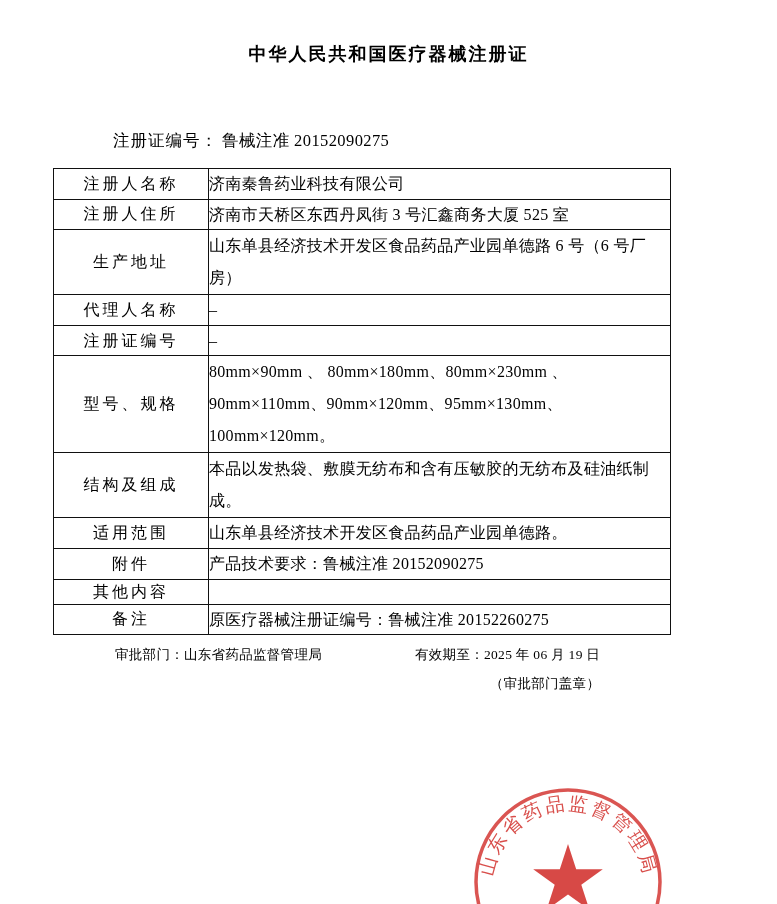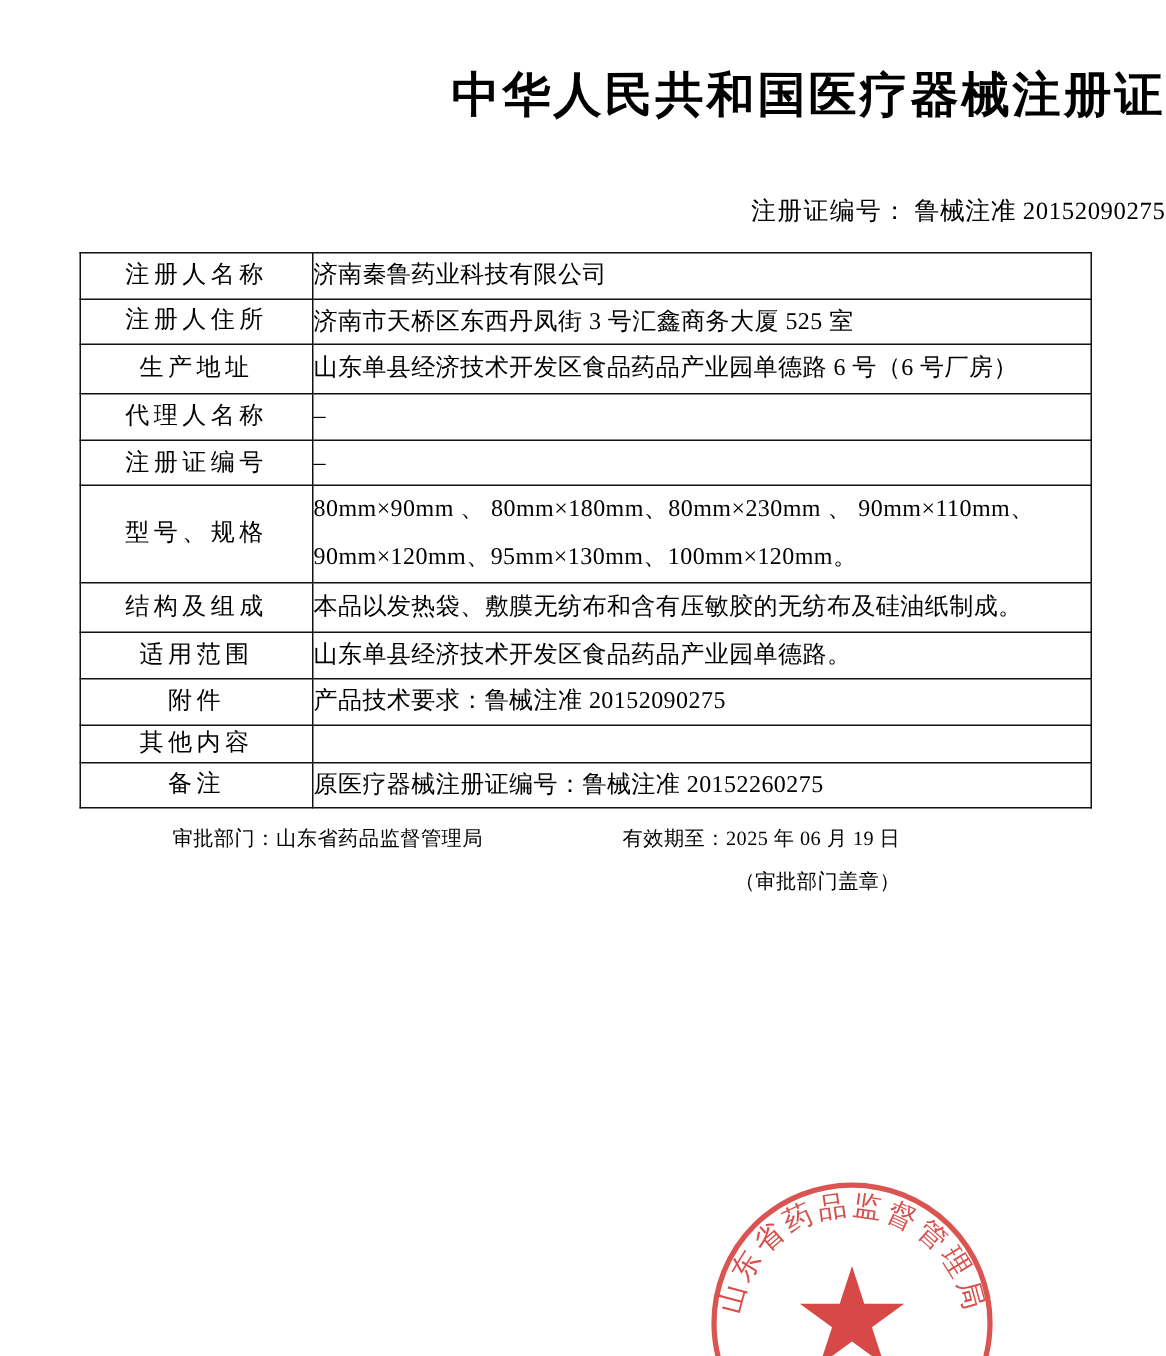--- a/index.html
+++ b/index.html
@@ -15,44 +15,43 @@
     position: relative;
     overflow: hidden;
   }
   .page {
     position: relative;
     width: 777px;
     height: 904px;
     box-sizing: border-box;
   }
   .doc-title {
-    text-align: right;
-    font-size: 32px;
+    text-align: center;
+    font-size: 18px;
     letter-spacing: 2px;
     font-weight: 600;
     margin-top: 42px;
     margin-bottom: 0;
     font-family: "Liberation Serif", "DejaVu Serif", serif;
   }
   .reg-no-line {
-    margin-top: 44px;
+    margin-top: 64px;
     margin-left: 113px;
     font-size: 16.5px;
     letter-spacing: 0.4px;
-    text-align: right;
   }
   .reg-no-line .label {
     letter-spacing: 1px;
   }
   .reg-no-line .value {
     margin-left: 4px;
   }
   table.cert {
     border-collapse: collapse;
-    width: 675px;
+    width: 618px;
     margin-left: 53px;
     margin-top: 16px;
     table-layout: fixed;
   }
   table.cert td {
     border: 1px solid #111;
     padding: 0;
     vertical-align: middle;
     font-size: 16px;
   }

